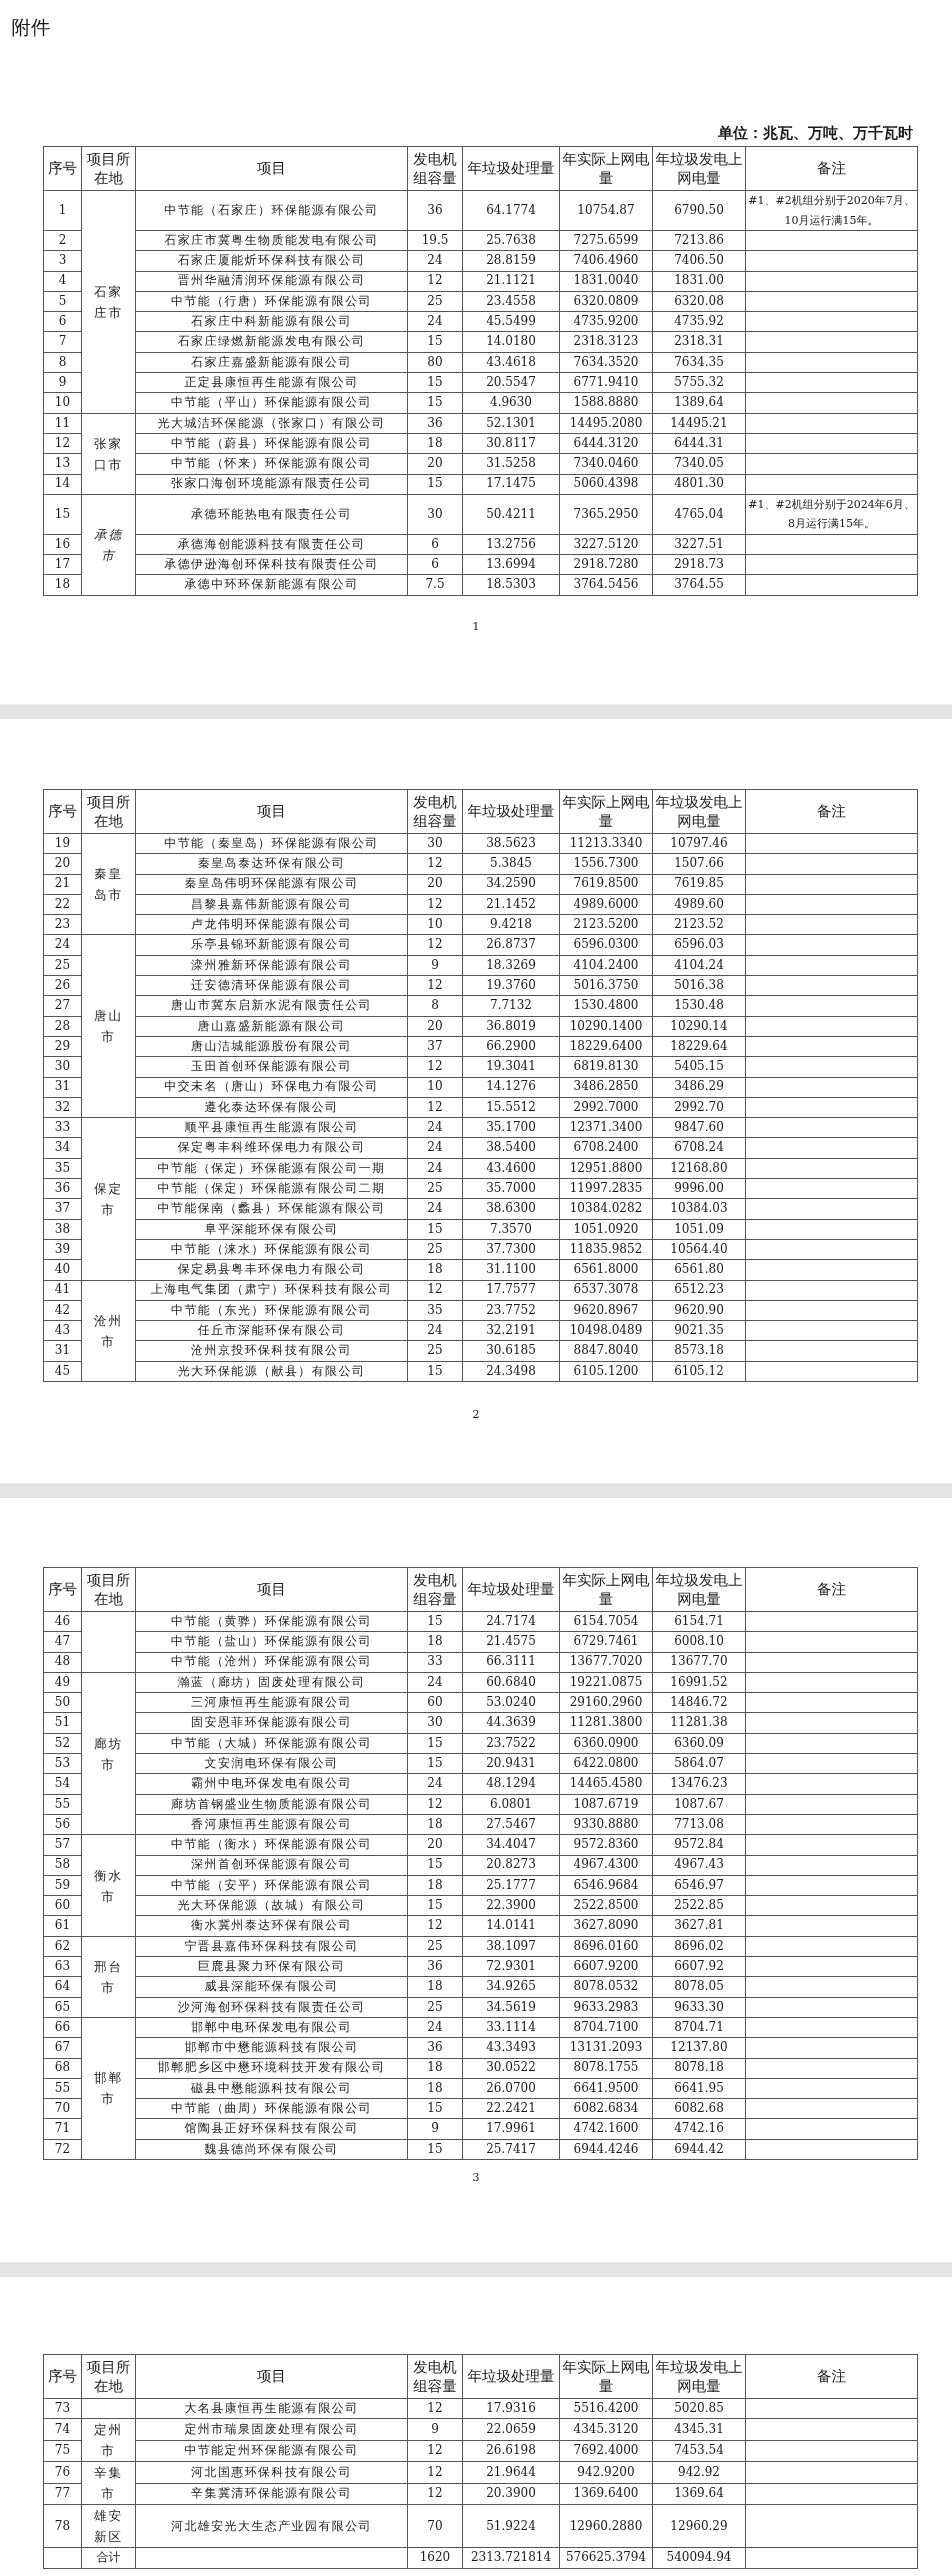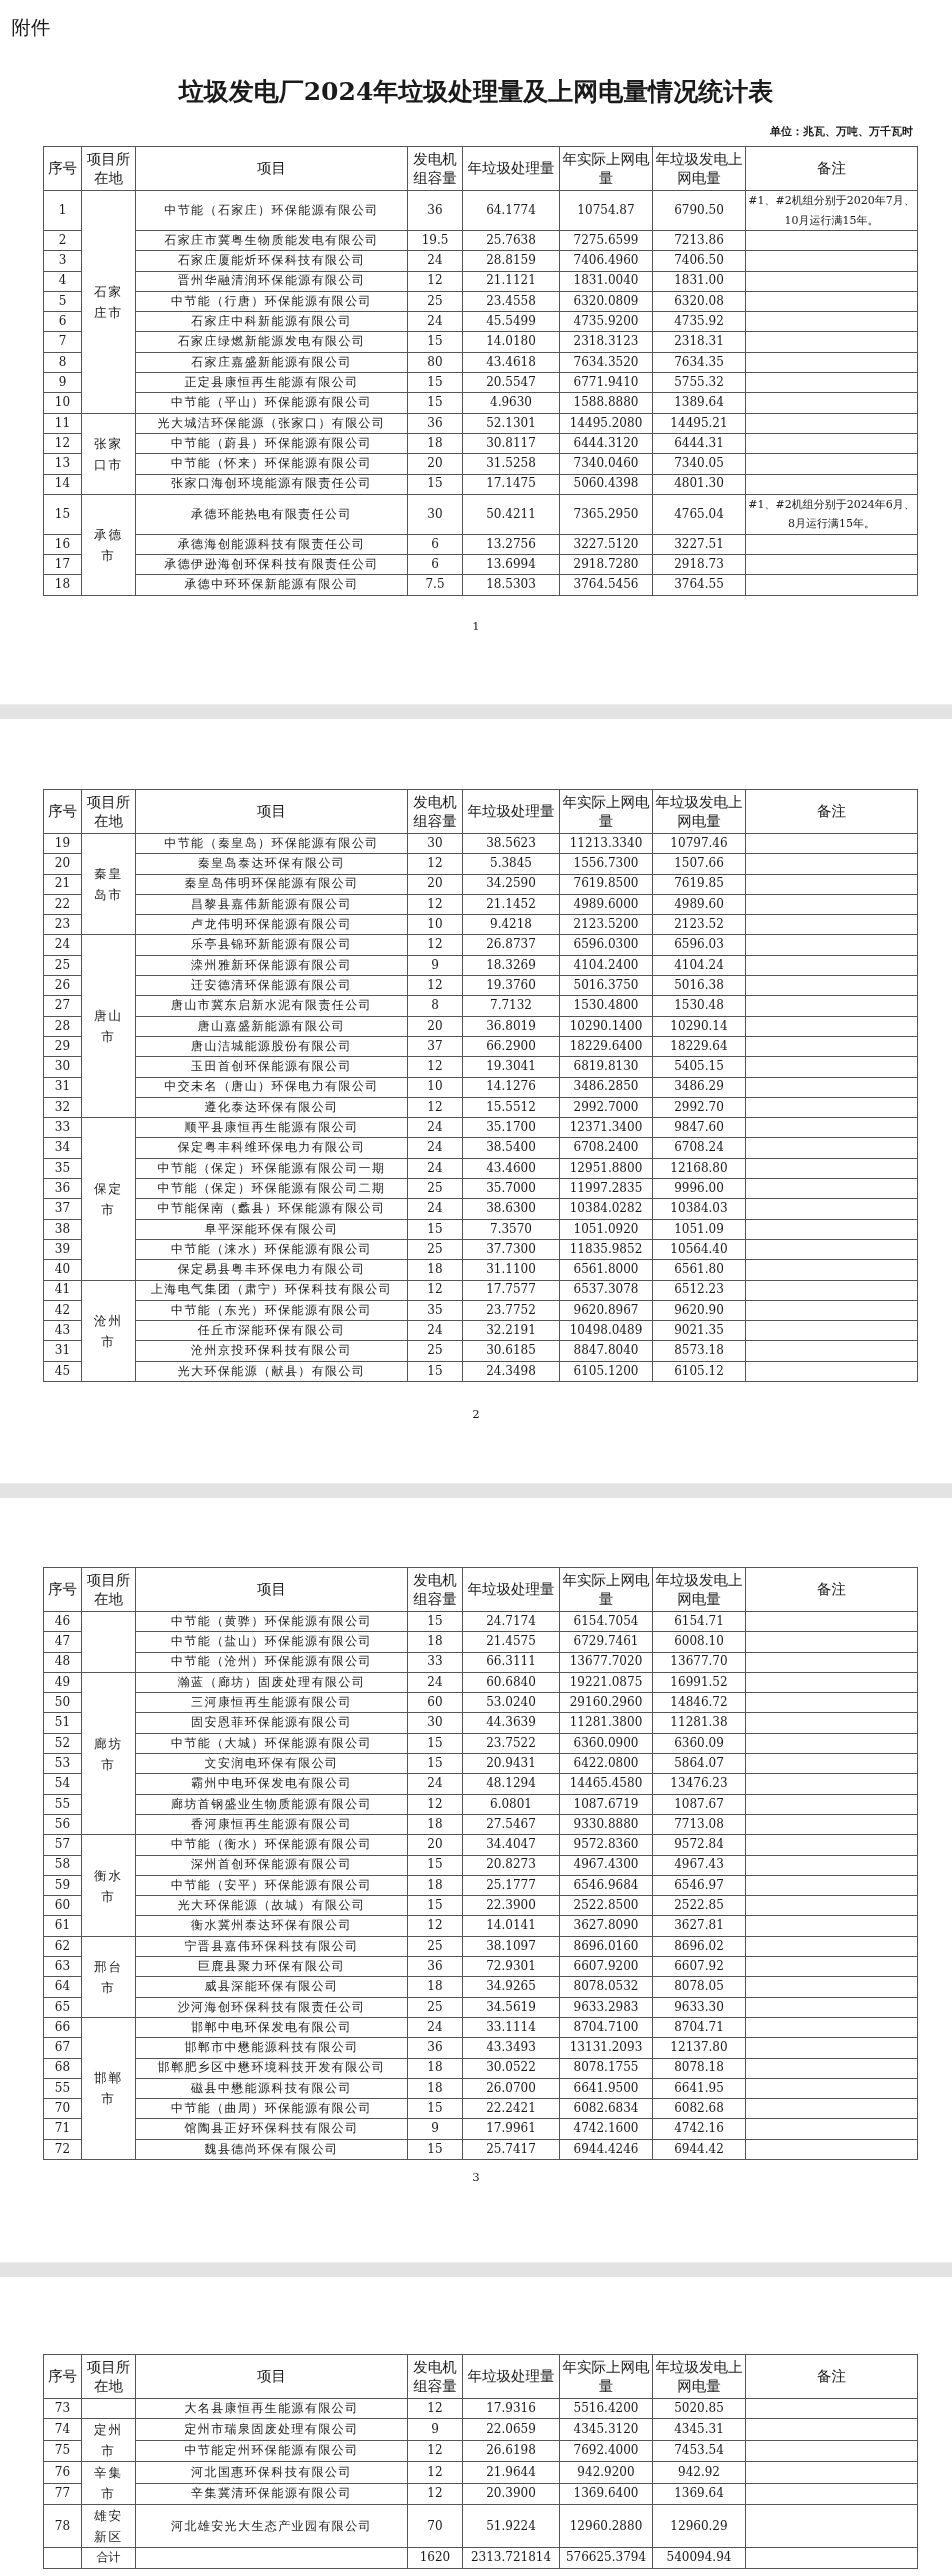--- a/index.html
+++ b/index.html
@@ -5,39 +5,38 @@
   html, body { margin:0; padding:0; background:#fff; }
   body { width:952px; height:2576px; position:relative; overflow:hidden;
          font-family:"DejaVu Serif","Liberation Serif",serif; color:#1a1a1a; }
   .page { position:absolute; left:0; width:952px; background:#fff; }
   .gap { position:absolute; left:0; width:952px; height:13.5px; background:#e3e3e3;
          border-top:1px solid #ececec; border-bottom:1px solid #d6d6d6; }
   .attach { position:absolute; left:11.6px; top:13.5px; font-size:19.3px;
             font-family:"DejaVu Sans","Liberation Sans",sans-serif; }
   .title { position:absolute; left:0; width:952px; top:75px; text-align:center;
            font-size:25px; font-weight:bold; font-family:"DejaVu Serif","Liberation Serif",serif; letter-spacing:0px; }
-  .unit { position:absolute; right:39px; top:124px; font-size:11px; font-weight:bold;
+  .unit { position:absolute; right:39px; top:124px; font-size:15px; font-weight:bold;
           font-family:"DejaVu Sans","Liberation Sans",sans-serif; }
   table.stat { position:absolute; left:43px; width:873px; border-collapse:collapse; table-layout:fixed; }
   table.stat td, table.stat th { border:1px solid #555; text-align:center; vertical-align:middle;
           padding:0; font-size:12px; font-weight:normal; line-height:13.5px; overflow:hidden; white-space:nowrap; }
   table.stat th { font-family:"DejaVu Sans","Liberation Sans",sans-serif; font-size:14.5px; line-height:18.4px; white-space:normal; height:43px; }
   table.stat td.name { letter-spacing:1.4px; font-size:12px; }
   table.stat td.region { font-size:12.6px; line-height:21px; white-space:normal; letter-spacing:1.9px; }
   table.stat td.note { font-size:11px; line-height:19.3px; white-space:normal; text-align:center; }
   table.stat tr.r td { height:19.3px; }
   table.stat tr.tall td { height:39px; }
   .pno { position:absolute; left:0; width:952px; text-align:center; font-size:11.6px; }
 </style>
 </head>
 <body>
 
 <div class="page" style="top:0;height:600px;">
   <div class="attach">附件</div>
-  <div class="title">垃圾发电厂2024年垃圾处理量及上网电量情况统计表</div>
   <div class="unit">单位：兆瓦、万吨、万千瓦时</div>
   <table class="stat" style="top:146px;">
     <colgroup>
         <col style="width:38px">
         <col style="width:54px">
         <col style="width:272px">
         <col style="width:55px">
         <col style="width:97px">
         <col style="width:93px">
         <col style="width:93px">
@@ -179,21 +178,21 @@
           <td>14</td>
           <td class="name">张家口海创环境能源有限责任公司</td>
           <td>15</td>
           <td>17.1475</td>
           <td>5060.4398</td>
           <td>4801.30</td>
           <td class="note"></td>
         </tr>
         <tr class="tall">
           <td>15</td>
-          <td class="region" rowspan="4" style="white-space: normal; padding: 0px 5.8px;">承德市</td>
+          <td class="region" rowspan="4" style="white-space: normal; padding: 0px 5.8px; font-style: italic;">承德市</td>
           <td class="name">承德环能热电有限责任公司</td>
           <td>30</td>
           <td>50.4211</td>
           <td>7365.2950</td>
           <td>4765.04</td>
           <td class="note">#1、#2机组分别于2024年6月、8月运行满15年。</td>
         </tr>
         <tr class="r">
           <td>16</td>
           <td class="name">承德海创能源科技有限责任公司</td>

